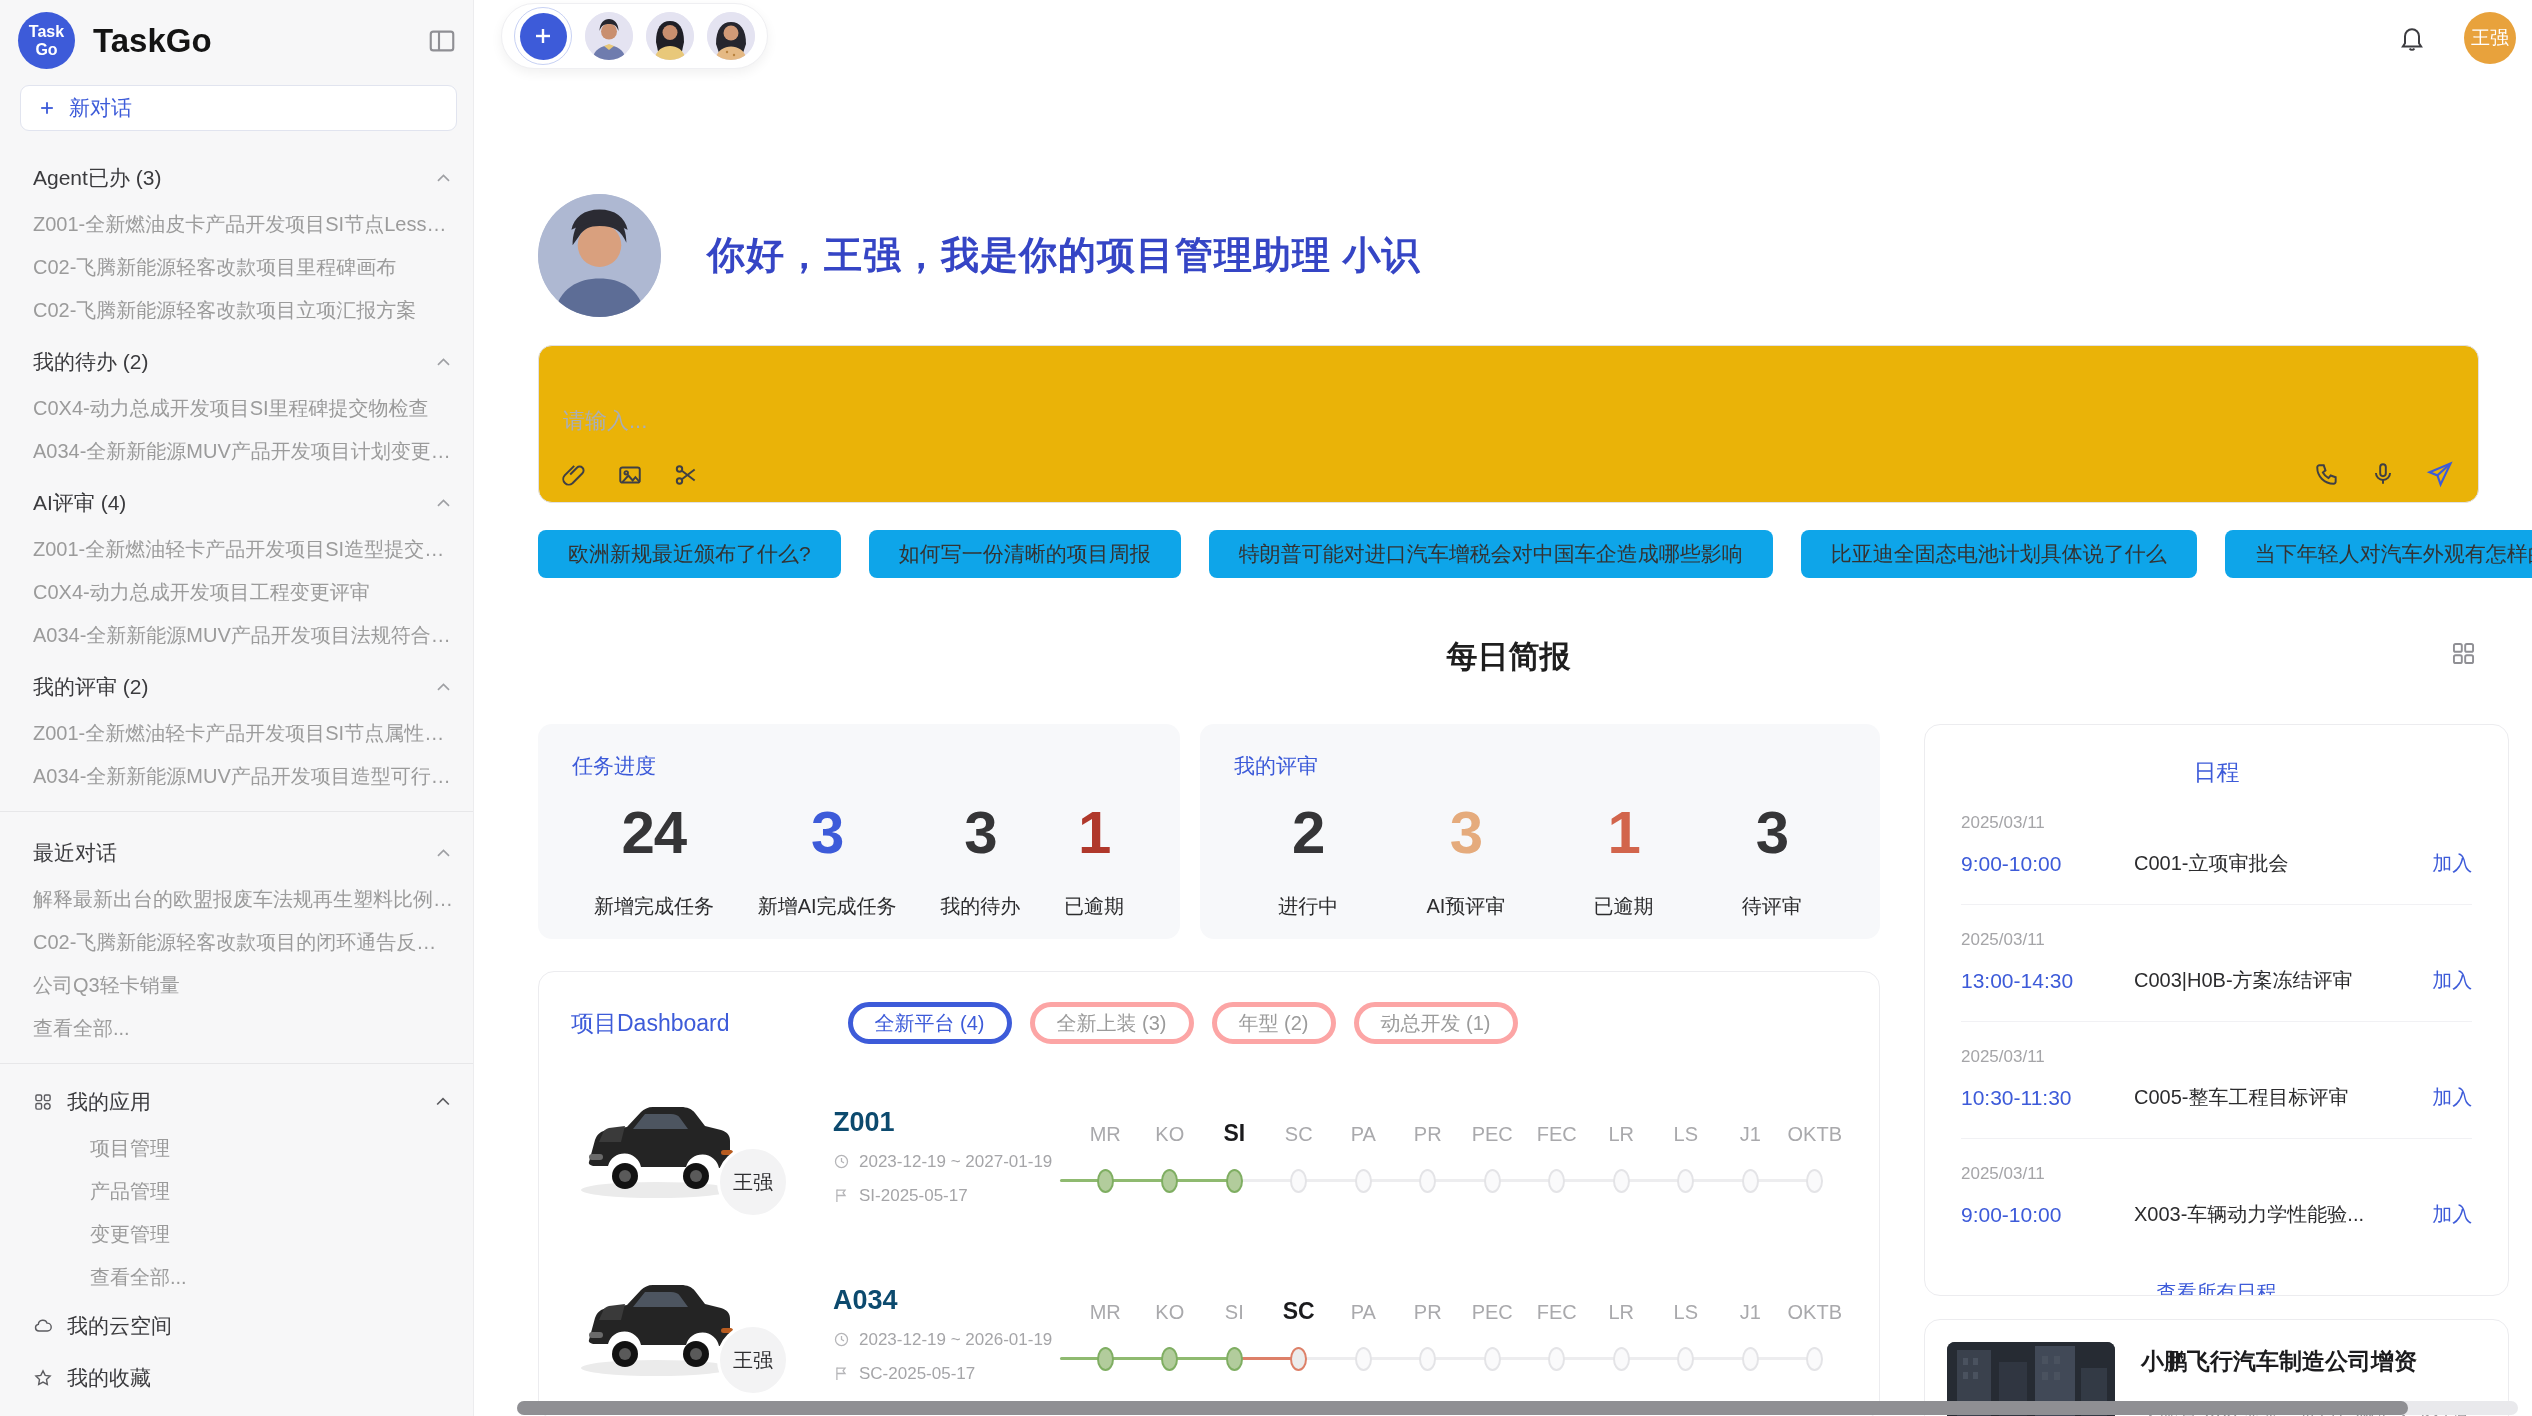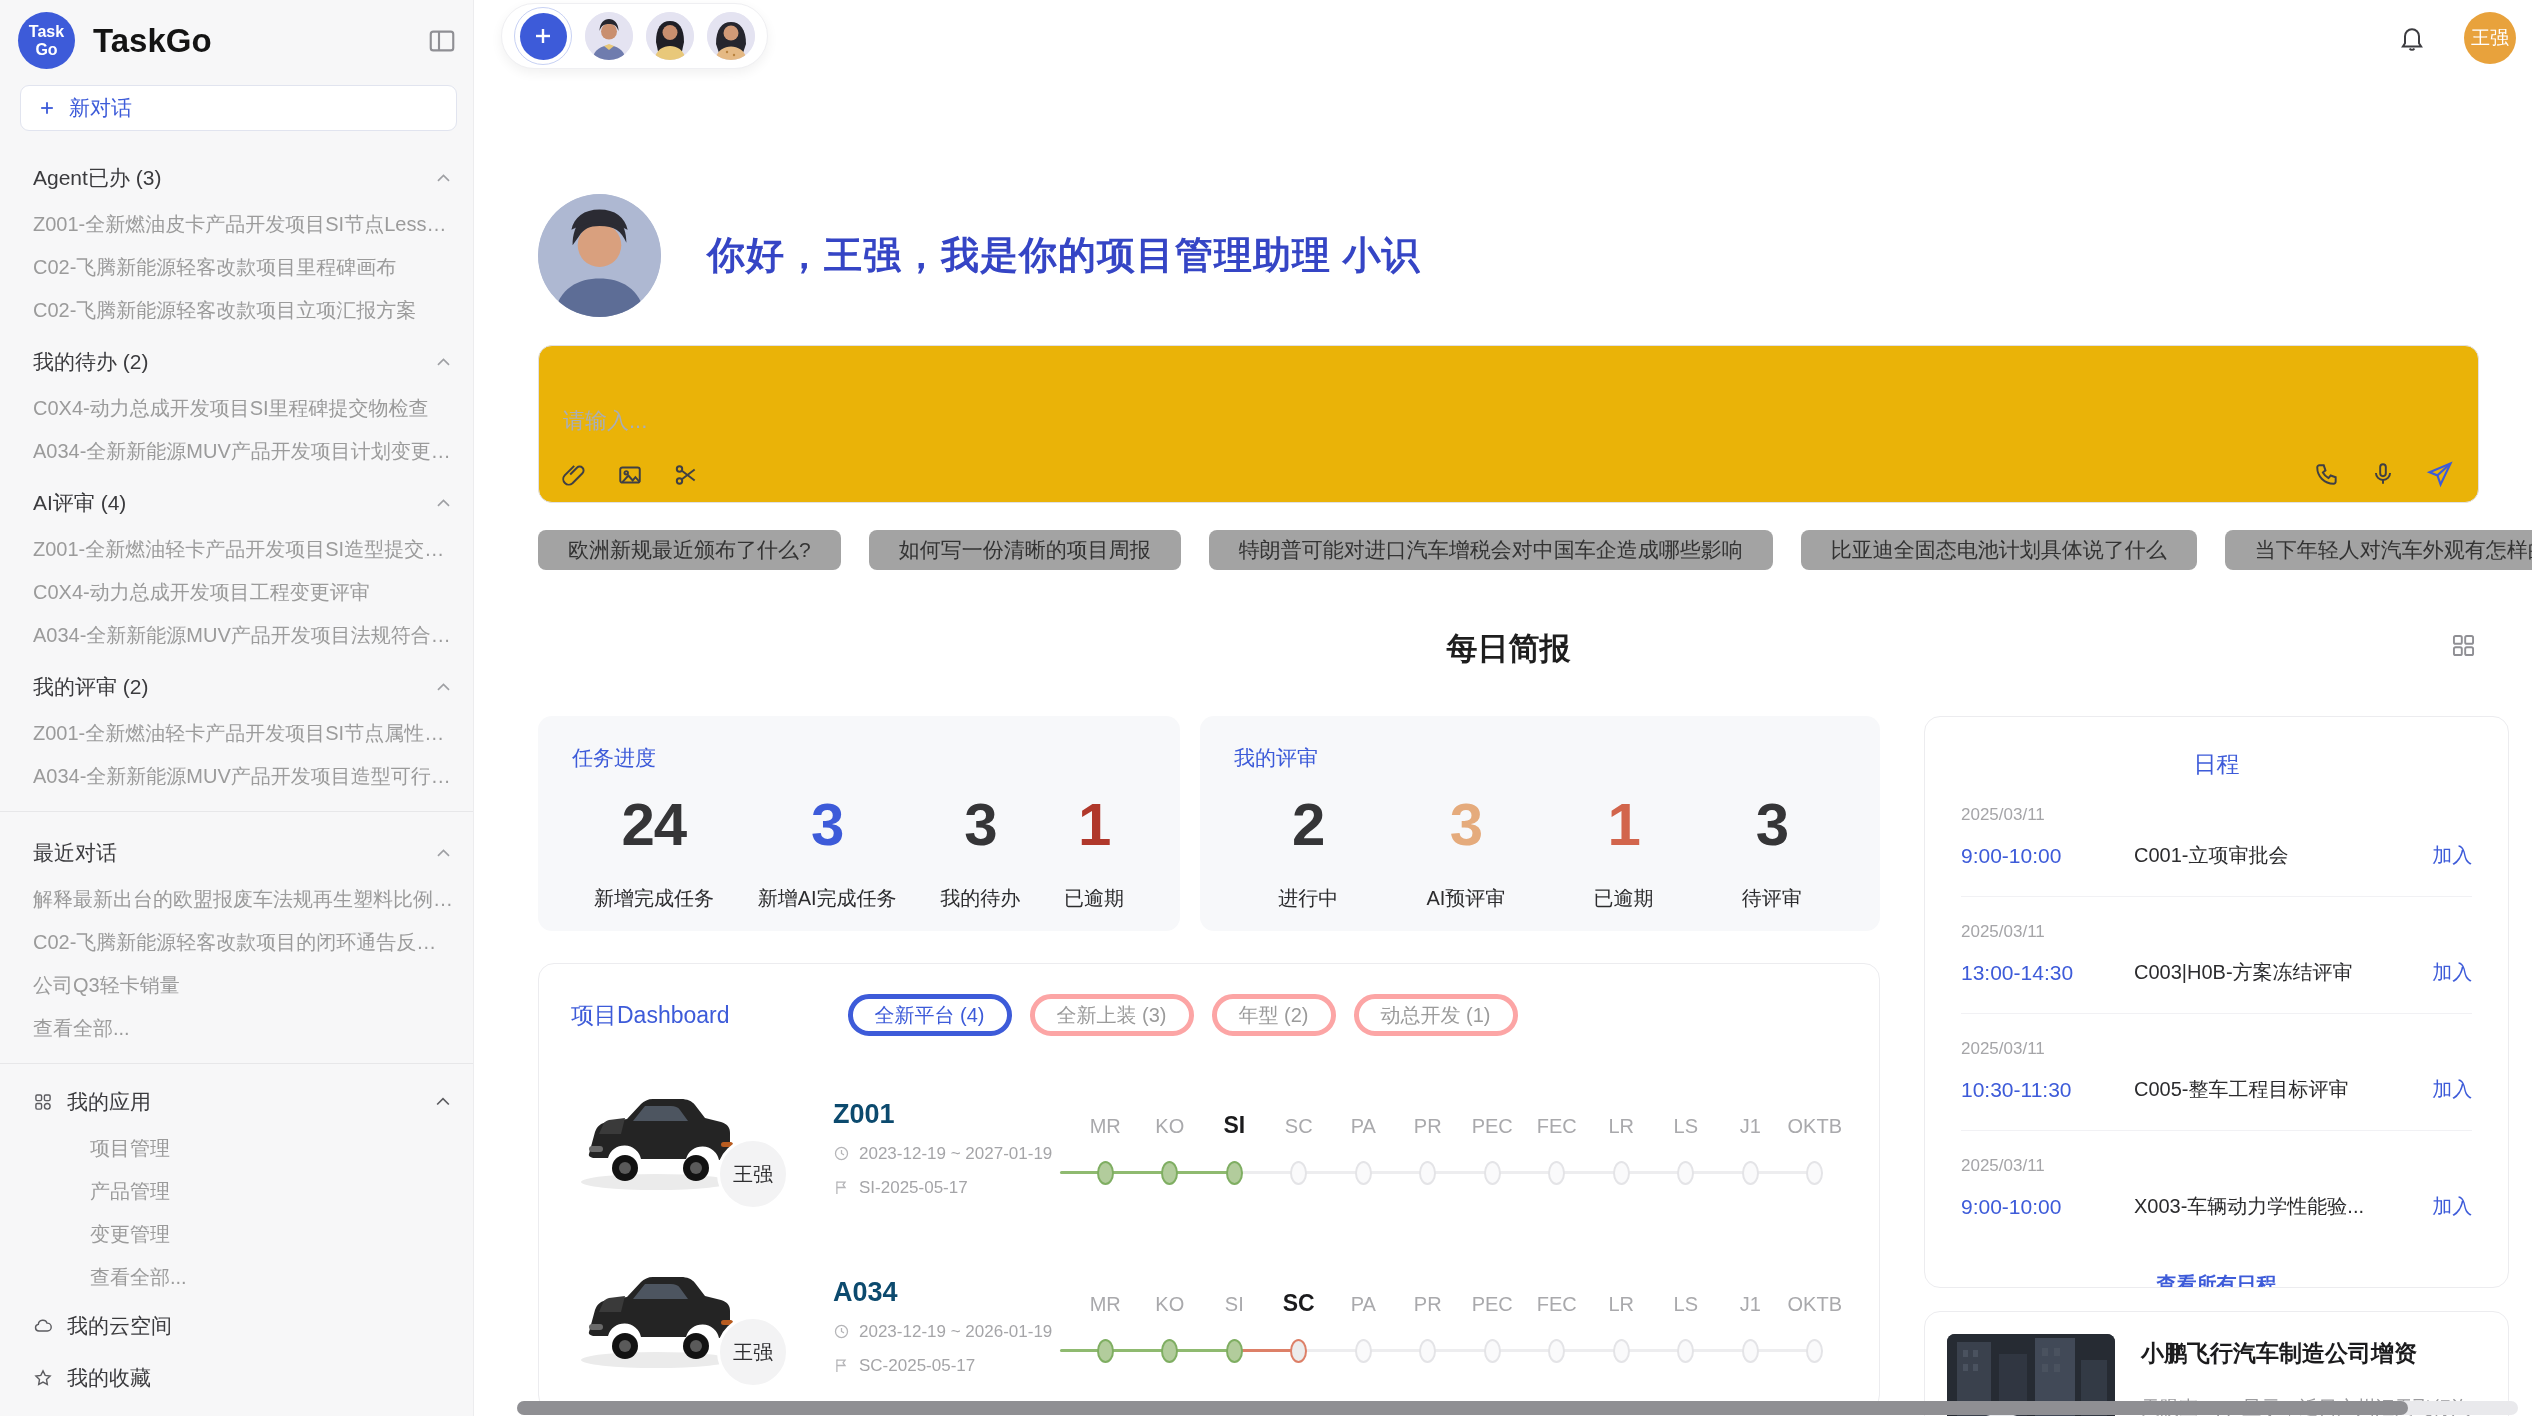--- a/index.html
+++ b/index.html
@@ -49,21 +49,21 @@
 
   .composer { margin-top:28px; height:158px; border:1.5px solid #e1e1e5; border-radius:14px; position:relative; background:#eab308; }
   .composer textarea { position:absolute; inset:0; width:100%; height:100%; border:0; outline:0; resize:none; background:transparent; font-family:inherit; font-size:22px; color:#333; padding:60px 24px 0; }
   .composer textarea::placeholder { color:#a9aeb8; }
   .composer-left, .composer-right { position:absolute; bottom:14px; display:flex; align-items:center; gap:30px; }
   .composer-left { left:22px; } .composer-right { right:24px; }
   .cbtn { width:26px; height:26px; color:#3f3f44; cursor:pointer; }
   .cbtn.send { color:var(--accent); width:28px; height:28px; }
 
   .chips { margin-top:27px; display:flex; justify-content:space-between; gap:28px; }
-  .chip { height:40px; background:#a3a3a3; border-radius:8px; display:flex; align-items:center; padding:0 30px; font-size:21px; color:#333; white-space:nowrap; cursor:pointer; }
+  .chip { height:48px; background:#0ea5e9; border-radius:8px; display:flex; align-items:center; padding:0 30px; font-size:21px; color:#333; white-space:nowrap; cursor:pointer; }
 
   .briefing-row { margin-top:58px; position:relative; text-align:center; }
   .briefing-title { font-size:31px; font-weight:700; color:#1e1e1e; }
   .briefing-grid { position:absolute; right:2px; top:4px; width:27px; height:27px; color:#8f8f94; cursor:pointer; }
 
   .columns { margin-top:46px; display:flex; gap:44px; align-items:flex-start; }
   .col-left { width:1342px; flex:0 0 1342px; }
   .col-right { flex:1; }
 
   .stats-row { display:flex; gap:20px; }
@@ -104,21 +104,21 @@
 
   .schedule-card { border:1px solid #ececef; border-radius:16px; padding:28px 36px; height:572px; overflow:hidden; }
   .schedule-title { text-align:center; color:var(--accent); font-size:23px; margin-top:4px; }
   .sched-item { padding:25px 0 27px; border-bottom:1px solid #f1f1f4; }
   .sched-item:last-of-type { border-bottom:none; }
   .sched-date { font-size:17px; color:#a5a5a8; }
   .sched-row { display:flex; align-items:center; margin-top:17px; }
   .sched-time { width:173px; flex:0 0 173px; color:var(--accent); font-size:21px; }
   .sched-name { flex:1; font-size:20px; color:#2c2c2e; white-space:nowrap; overflow:hidden; text-overflow:ellipsis; }
   .sched-join { color:var(--accent); font-size:20px; cursor:pointer; padding-left:14px; }
-  .sched-footer { text-align:center; color:var(--accent); font-size:20px; margin-top:24px; cursor:pointer;font-weight:bold; }
+  .sched-footer { text-align:center; color:var(--accent); font-size:20px; margin-top:24px; cursor:pointer; }
 
   .news-card { margin-top:23px; border:1px solid #ececef; border-radius:16px; padding:22px; display:flex; gap:26px; height:180px; cursor:pointer; }
   .news-img { width:168px; height:120px; border-radius:8px; overflow:hidden; flex-shrink:0; background:#2c3038; }
   .news-text { min-width:0; }
   .news-title { font-size:23px; font-weight:700; color:#1b1b1d; margin-top:4px; }
   .news-body { margin-top:26px; font-size:19px; color:#9b9b9e; white-space:nowrap; overflow:hidden; }
 
   .h-scrollbar { position:absolute; left:43px; right:14px; bottom:1px; height:14px; border-radius:7px; background:#e9e9ec; z-index:8; }
   .h-thumb { width:94.5%; height:100%; border-radius:7px; background:#8f8f93; cursor:pointer; }
 </style>

